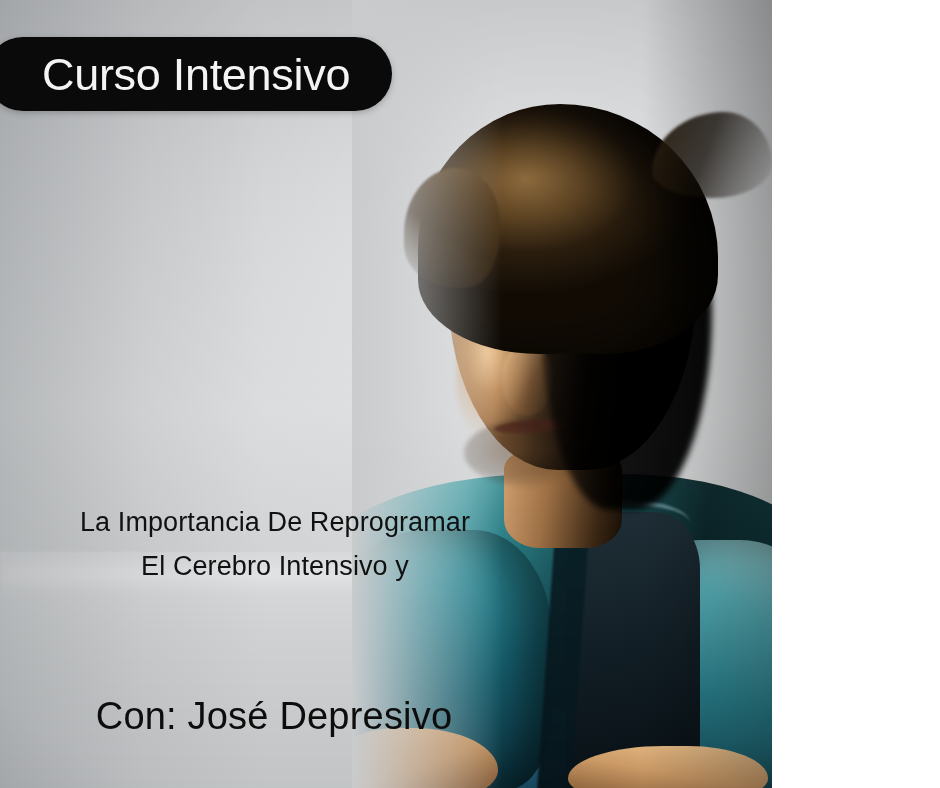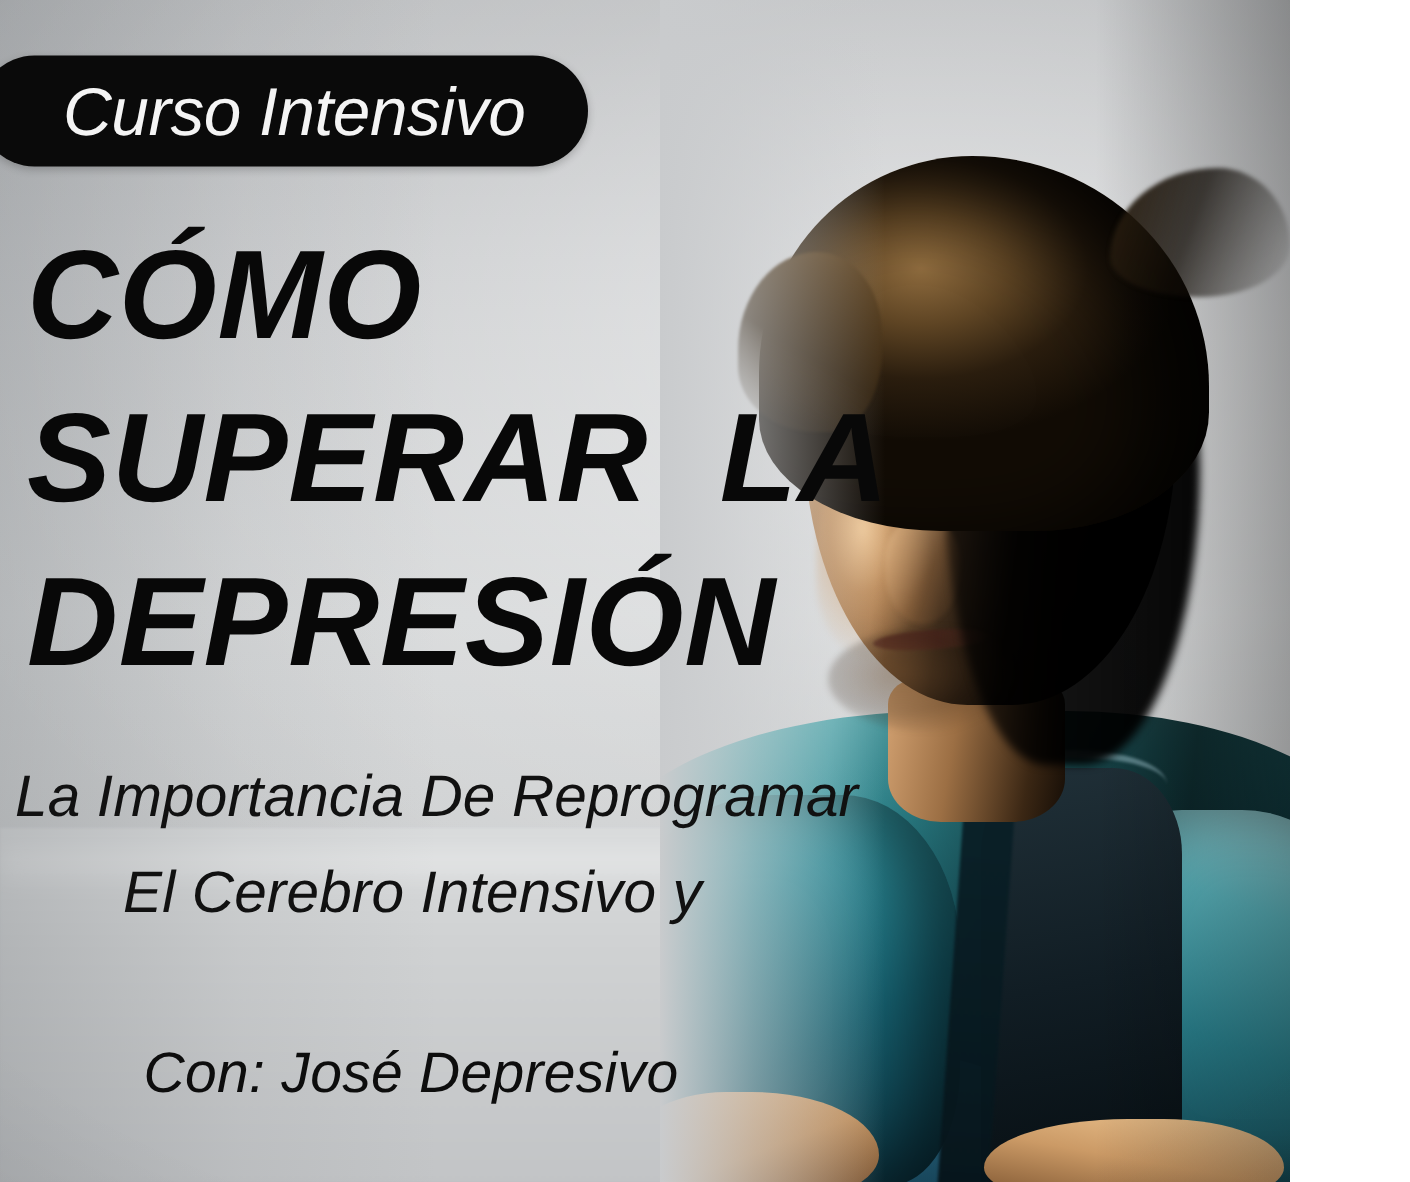--- a/index.html
+++ b/index.html
@@ -7,24 +7,23 @@
 
   html, body {
     width:940px; height:788px;
     background:#ffffff;
     font-family:"Liberation Sans", sans-serif;
     overflow:hidden;
   }
 
   .poster {
     position:relative;
-    width:860px; height:788px;
+    width:772px; height:788px;
     overflow:hidden;
     background:#c4b5fd;
-    font-style:italic;
   }
 
   
   .backdrop {
     position:absolute; inset:0;
     background:
       radial-gradient(120% 85% at 72% 30%, rgba(255,255,255,0.55) 0%, rgba(255,255,255,0.18) 38%, rgba(255,255,255,0) 70%),
       linear-gradient(#b9bbbd 0%, #c6c8ca 22%, #d4d6d7 52%, #cdcfd0 72%, #c0c2c4 100%);
   }
   .backdrop-floor {
@@ -281,21 +280,21 @@
   }
 
   .subtitle {
     position:absolute;
     left:10px; top:500px;
     width:530px;
     text-align:center;
   }
   .subtitle-line {
     color:#111111;
-    font-size:39px;
+    font-size:27px;
     font-weight:400;
     line-height:1.64;
     letter-spacing:0.1px;
     white-space:nowrap;
   }
 
   .presenter {
     position:absolute;
     left:14px; top:694px;
     width:520px;
@@ -350,25 +349,20 @@
   </div>
 
   <div class="backdrop-vignette"></div>
 
   <div class="content">
 
     <div class="badge">
       <span class="badge-text">Curso Intensivo</span>
     </div>
 
-    <div class="headline">
-      <div class="headline-line">CÓMO</div>
-      <div class="headline-line">SUPERAR  LA</div>
-      <div class="headline-line">DEPRESIÓN</div>
-    </div>
 
     <div class="subtitle">
       <div class="subtitle-line">La Importancia De Reprogramar</div>
       <div class="subtitle-line">El Cerebro Intensivo y</div>
     </div>
 
     <div class="presenter">
       <div class="presenter-text">Con: José Depresivo</div>
     </div>
 

